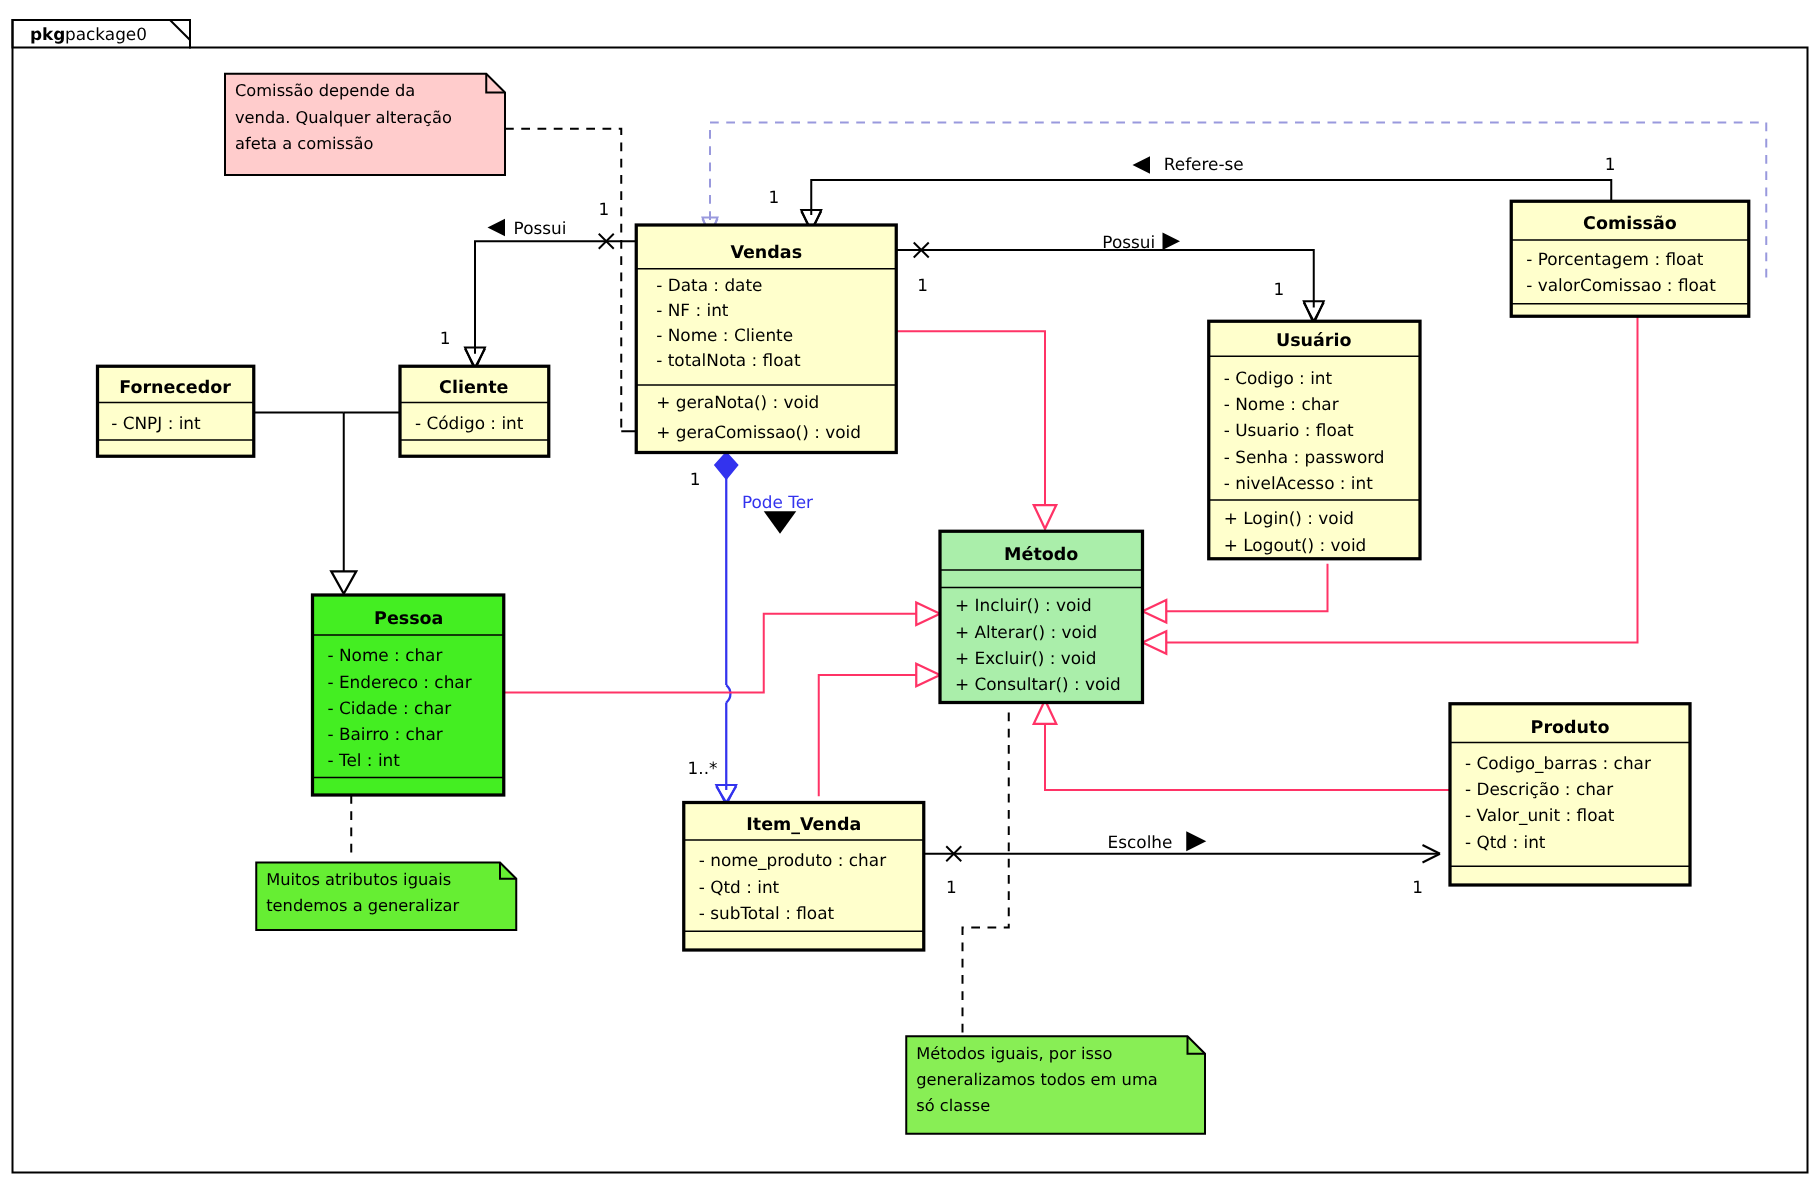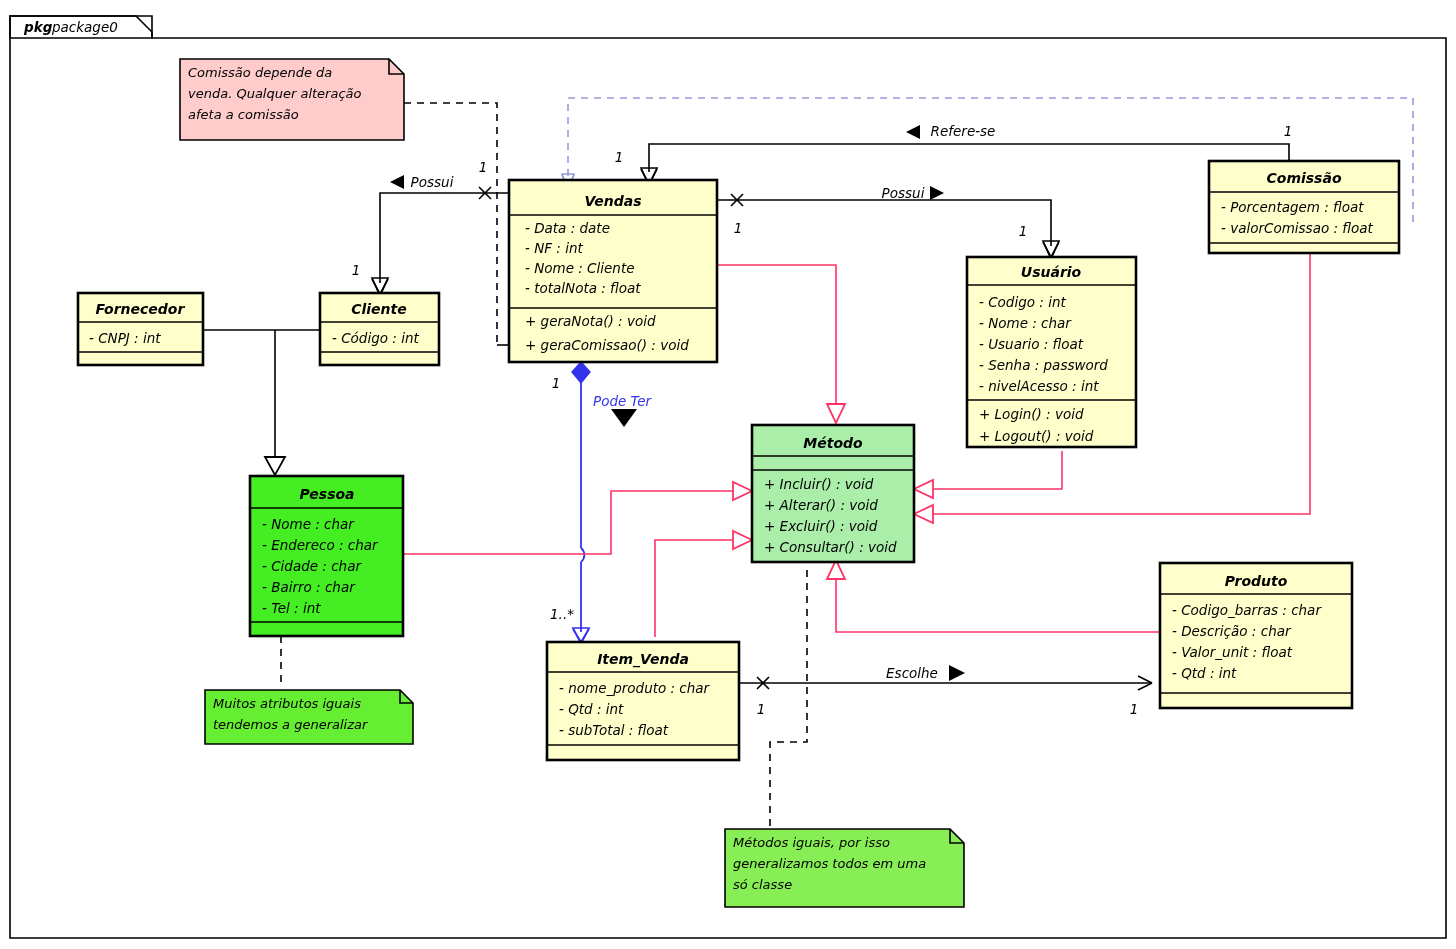--- a/index.html
+++ b/index.html
@@ -10,21 +10,20 @@
   body {
     width: 1456px;
     height: 949px;
     font-family: "DejaVu Sans", sans-serif;
     overflow: hidden;
   }
   #diagram-root {
     position: relative;
     width: 1456px;
     height: 949px;
-    font-style: italic;
   }
   svg#uml {
     position: absolute;
     left: 0;
     top: 0;
     width: 1456px;
     height: 949px;
   }
   .cls-title {
     font-family: "DejaVu Sans", sans-serif;

